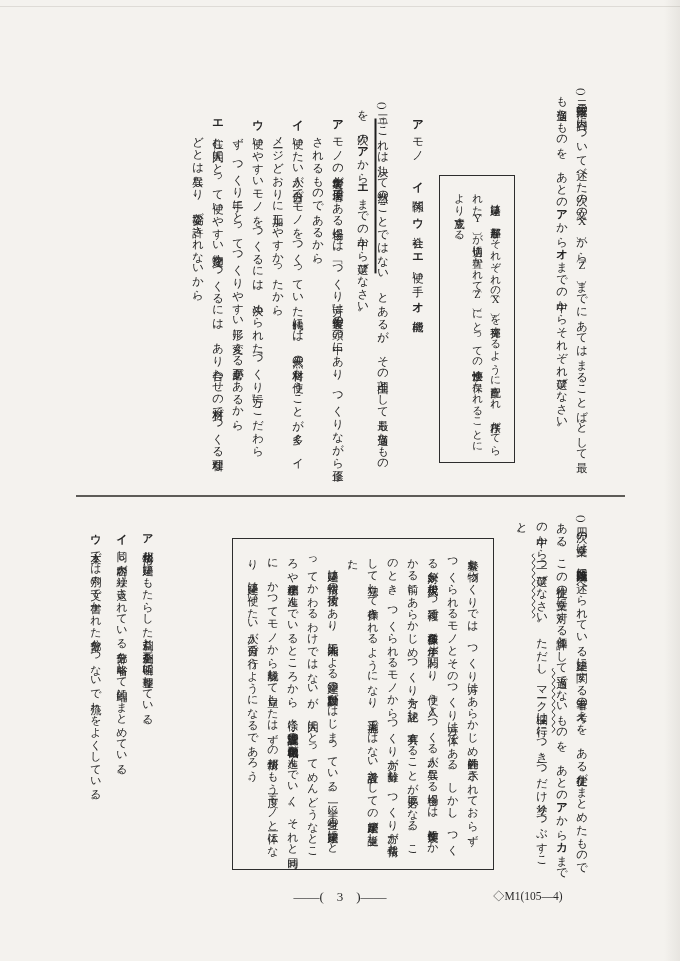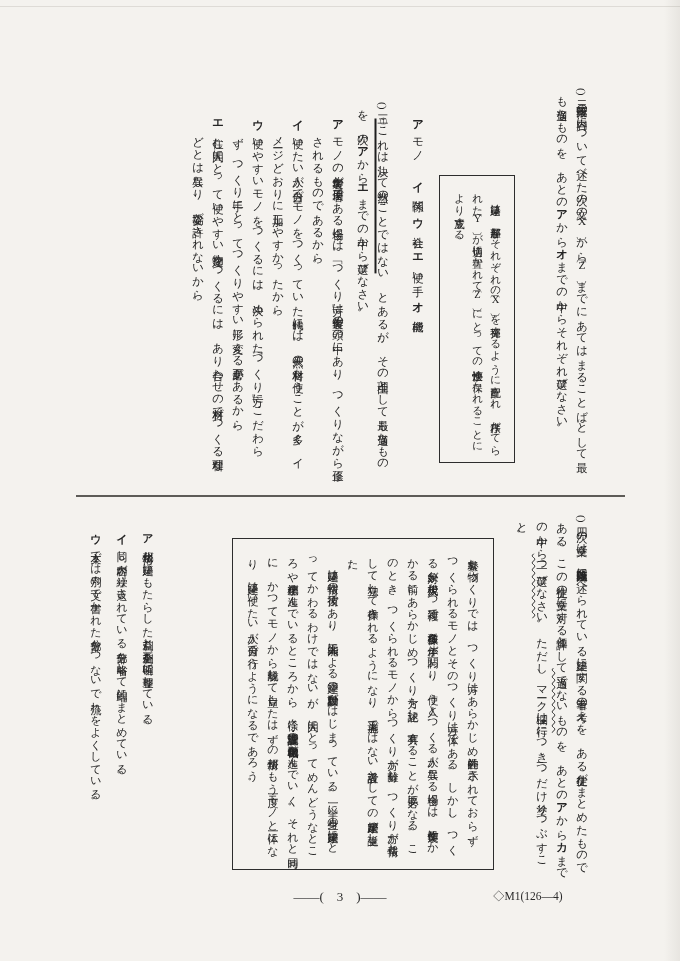--- a/index.html
+++ b/index.html
@@ -127,14 +127,14 @@
     <p class="ind">建築は情報の技術であり、人工知能による建築の自動設計がはじまっている。一挙に生身の建築家にとってかわるわけではないが、人間にとってめんどうなところや標準化が進んでいるところから、徐々に設計・施工・管理の自動化・機械化が進んでいく。それと同時に、かつてモノから離脱して自立したはずの情報がもう一度モノと一体になり、建築は使いたい人が自分で行うようになるであろう。</p>
   </div>
 
   <div class="vblock" id="q4opts">
     <p class="opt4"><span class="okey">ア</span><span>情報化が建築にもたらした利益と不利益を明確に整理している。</span></p>
     <p class="opt4"><span class="okey">イ</span><span>同じ内容が繰り返されている部分を省略して端的にまとめている。</span></p>
     <p class="opt4"><span class="okey">ウ</span><span>本文では別々の文で書かれた部分をつないで流れをよくしている。</span></p>
   </div>
 
   <div class="footer-num">——(　3　)——</div>
-  <div class="footer-code">◇M1(126—4)</div>
+  <div class="footer-code">◇M1(105—4)</div>
 </div>
 
 </body></html>

